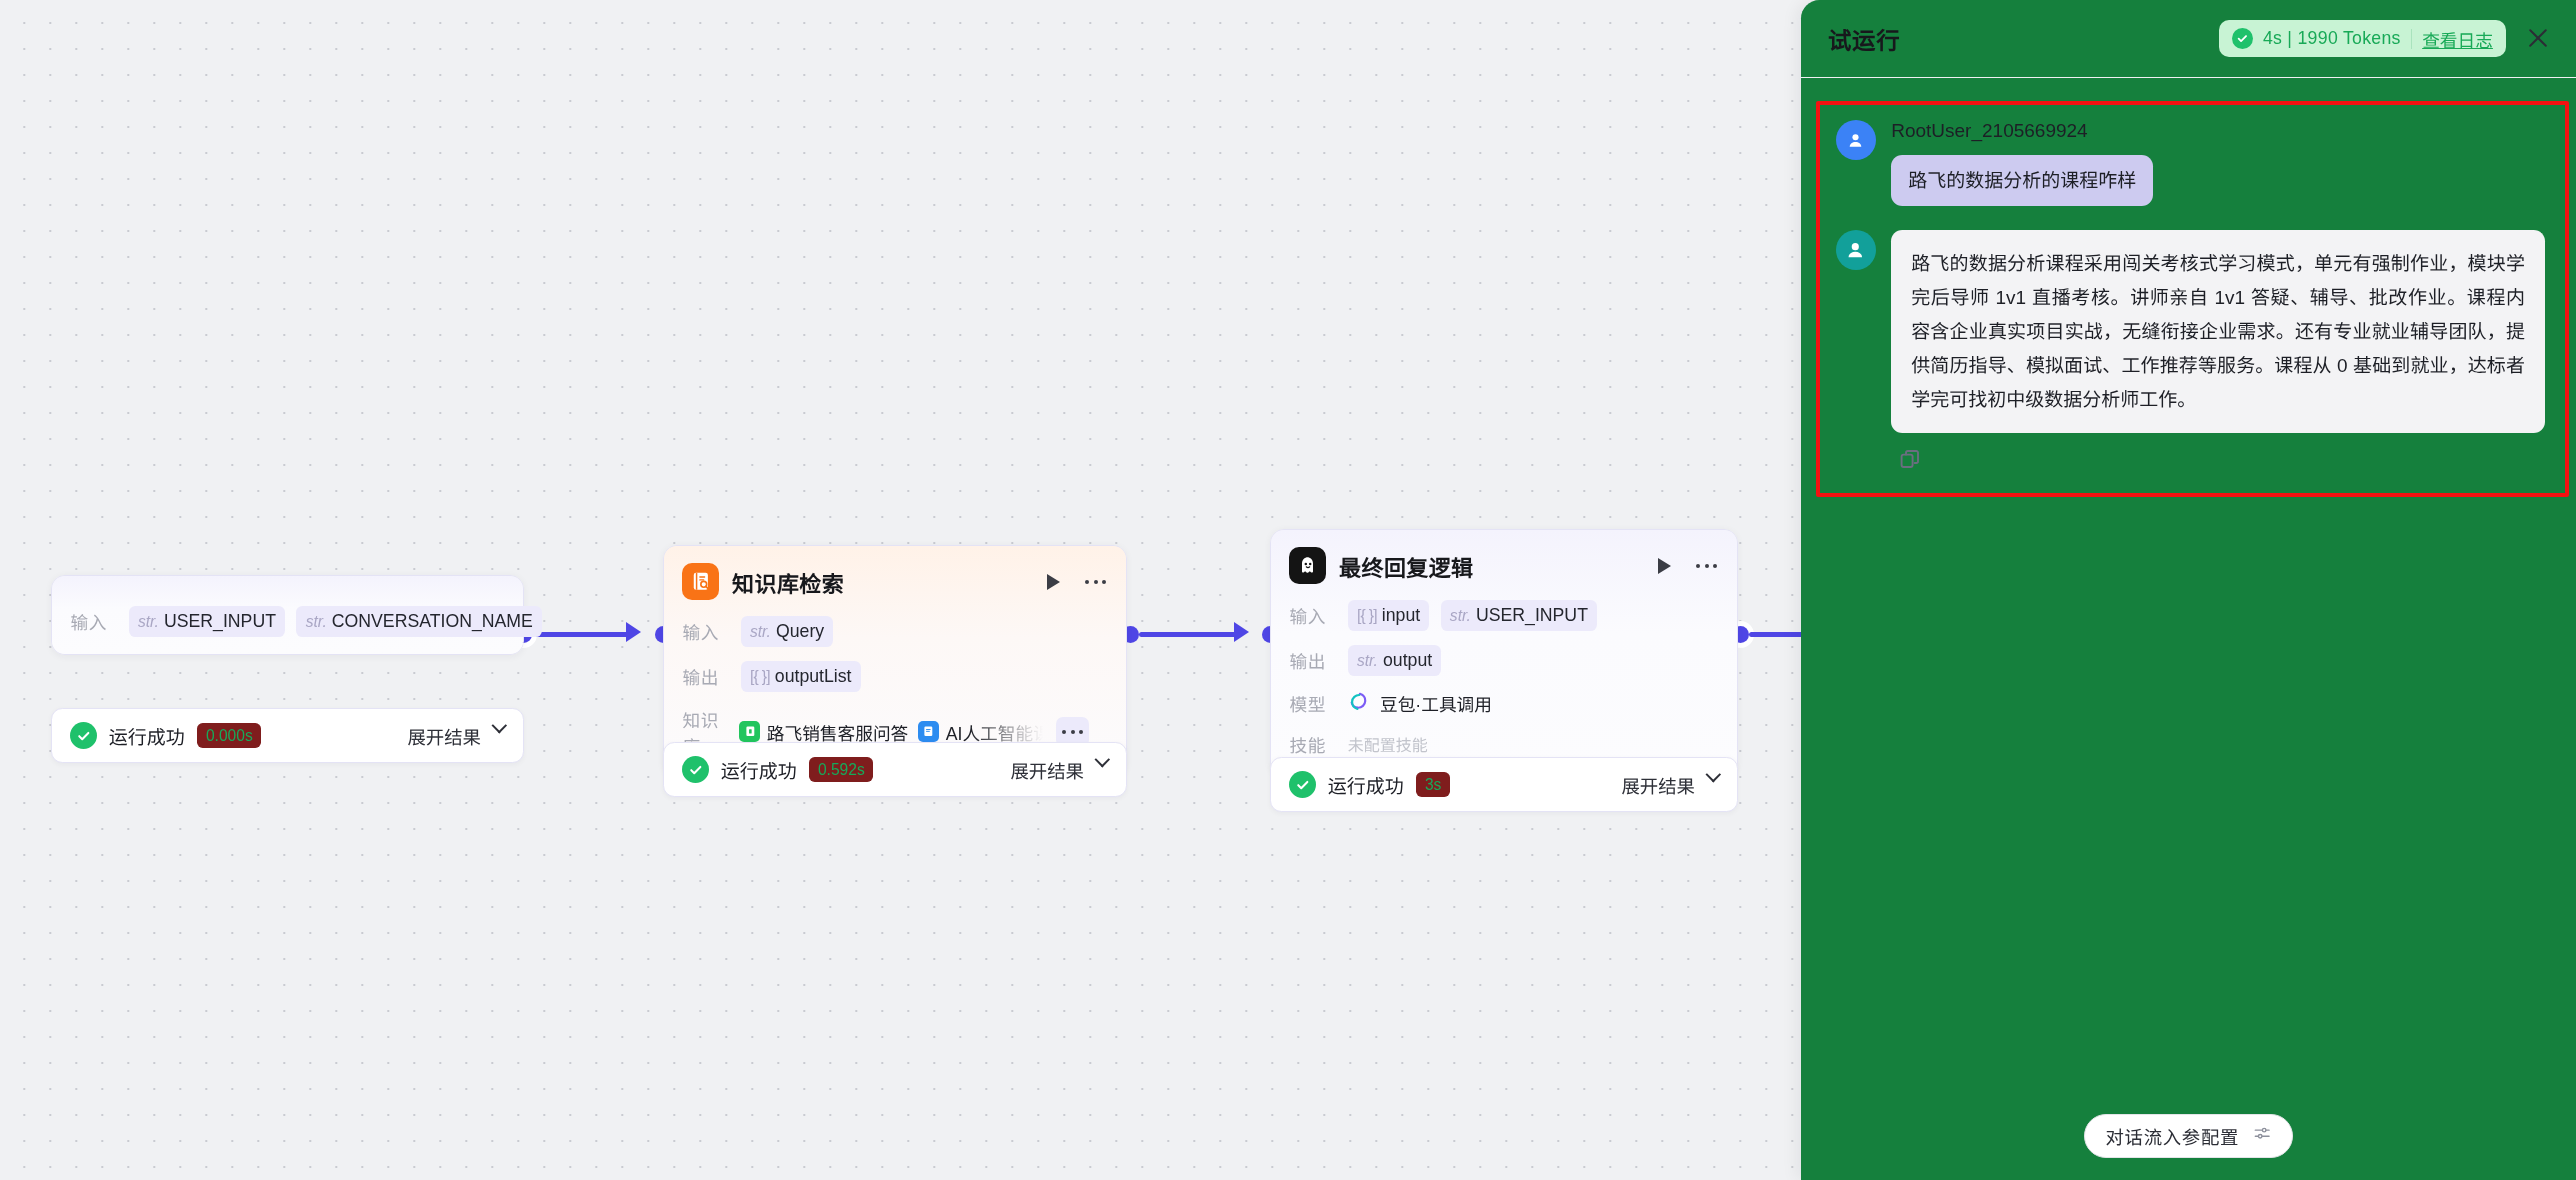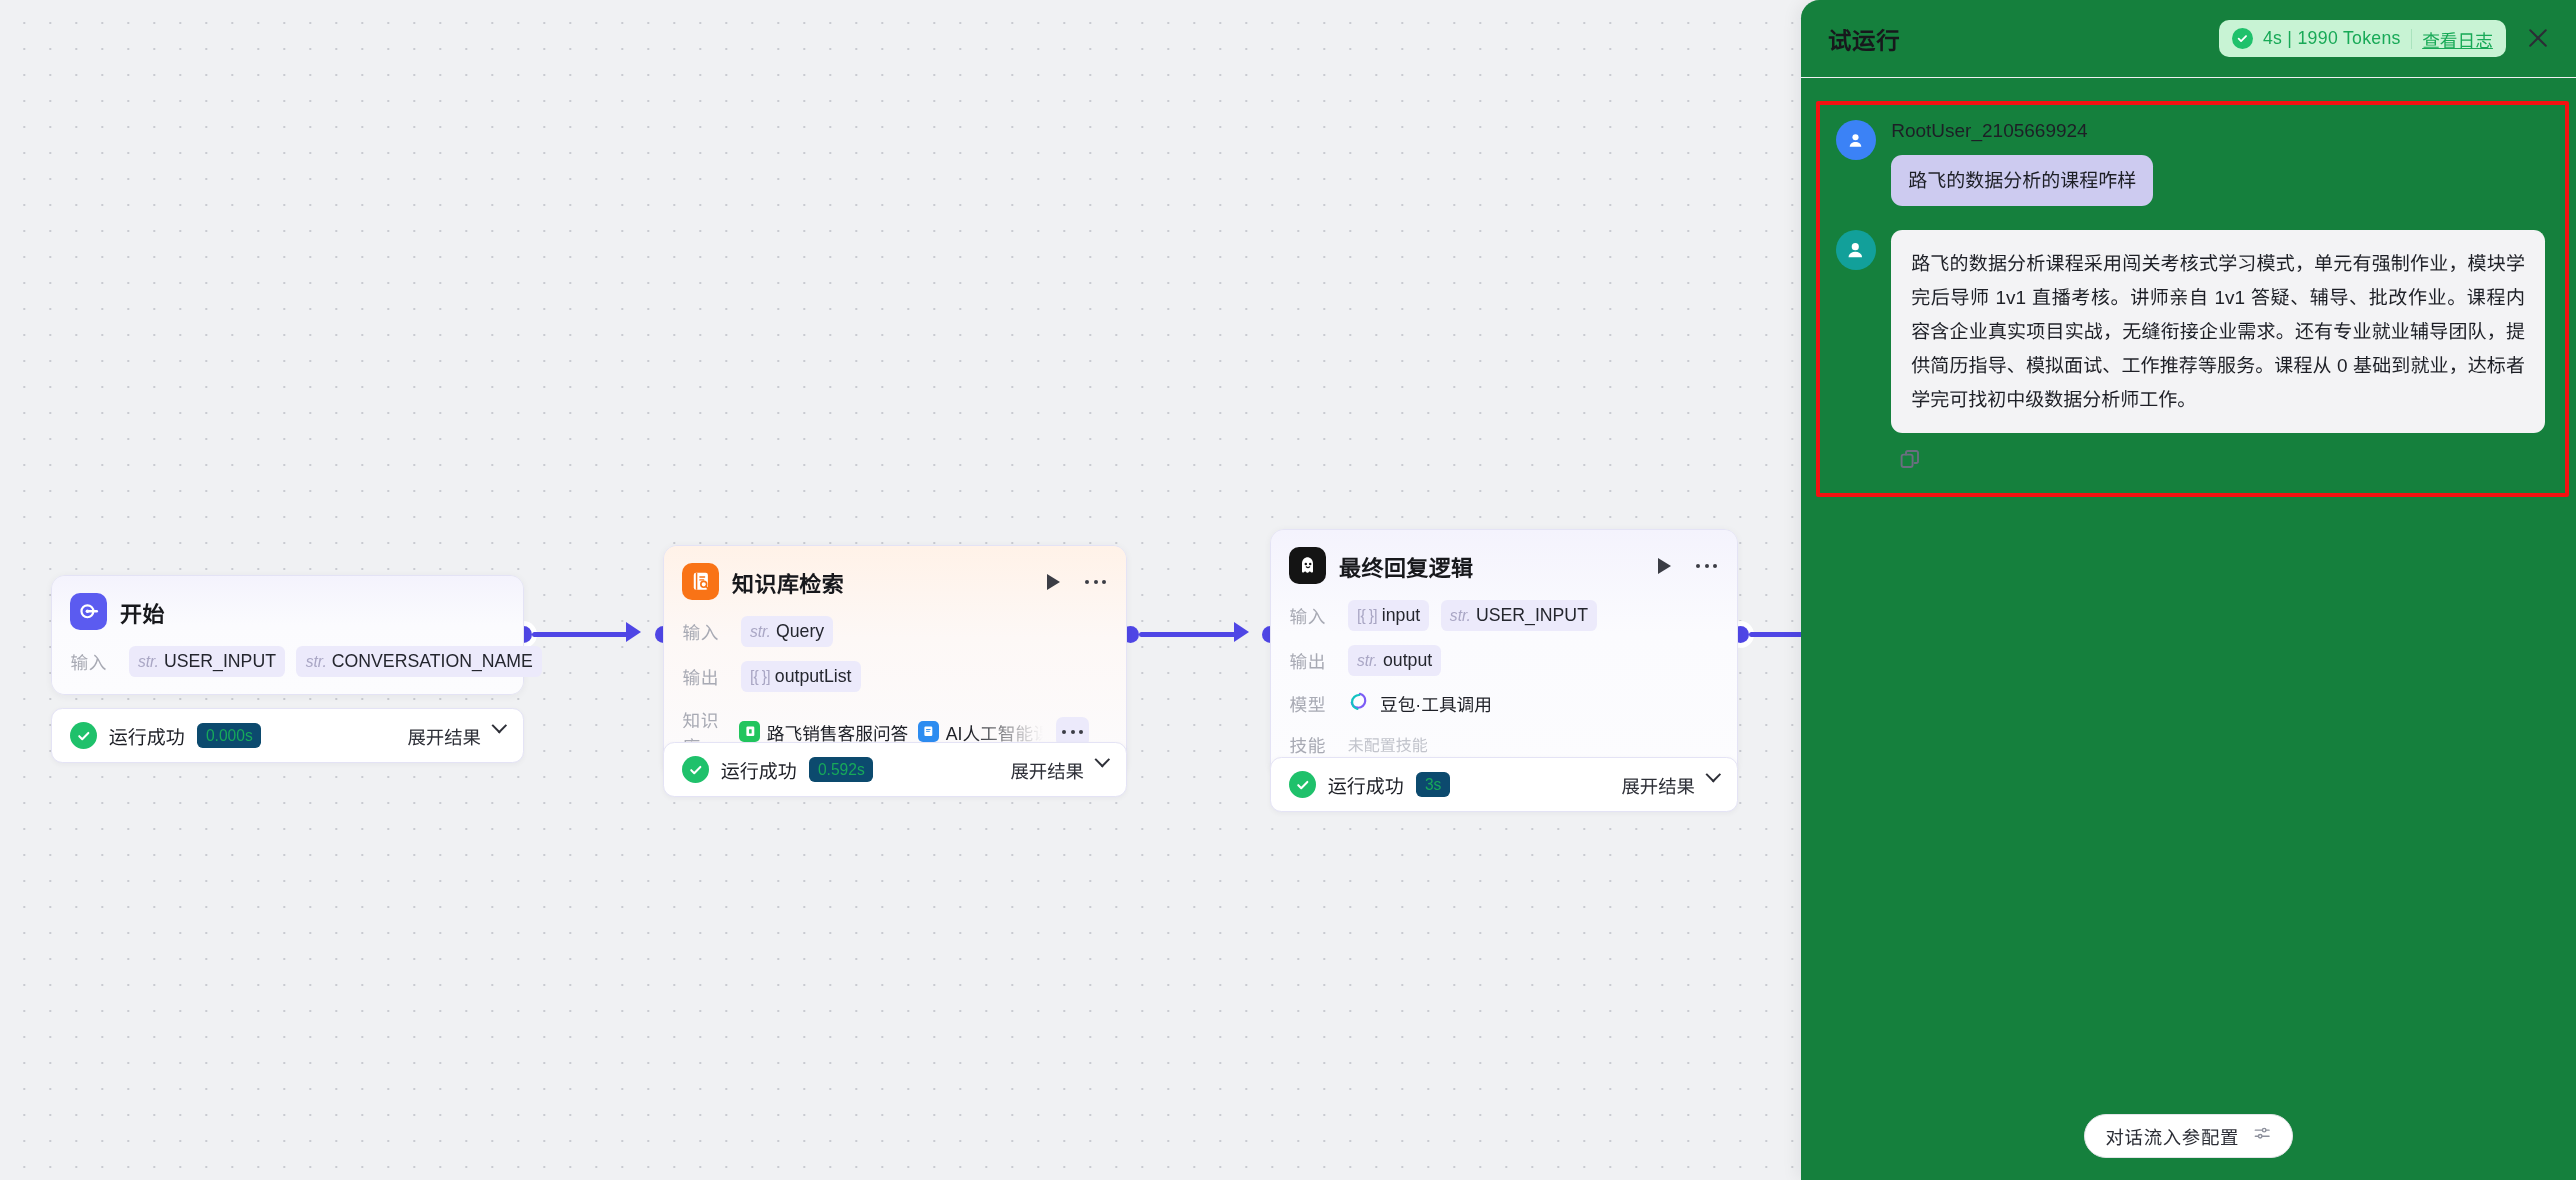--- a/index.html
+++ b/index.html
@@ -122,21 +122,21 @@
     display: flex; align-items: center;
     padding: 0 18.4px;
     box-shadow: 0 1.4px 5.7px rgba(30,30,60,.04);
   }
   .check {
     width: 27px; height: 27px; border-radius: 50%; background: #1fc16b;
     display: flex; align-items: center; justify-content: center; flex: 0 0 auto;
   }
   .st-text { font-size: 19px; color: #1d1f26; margin-left: 11.3px; }
   .st-time {
-    margin-left: 12.7px; background: #0c4a6e; color: #17a95a;
+    margin-left: 12.7px; background: #7f1d1d; color: #17a95a;
     font-size: 15.6px; border-radius: 5.7px; padding: 3.5px 8.5px;
   }
   .st-exp {
     margin-left: auto; display: flex; align-items: flex-start; gap: 13px;
     font-size: 18.4px; color: #2e3038; cursor: pointer;
   }
   .chev {
     width: 10.6px; height: 10.6px; border-right: 2.1px solid #2e3038; border-bottom: 2.1px solid #2e3038;
     transform: rotate(45deg) translate(-2.1px,-2.1px);
   }
@@ -245,30 +245,20 @@
     <div class="edge-dot" style="left:1122px; top:626px;"></div>
     <div class="edge-line" style="left:1139px; top:632px; width:99px;"></div>
     <div class="edge-arrow" style="left:1234px; top:622px;"></div>
     <div class="edge-dot" style="left:1262px; top:626px;"></div>
 
     <div class="edge-dot ring" style="left:1732px; top:626px;"></div>
     <div class="edge-line" style="left:1749px; top:632px; width:85px;"></div>
 
     <div class="node" style="left:51px; top:575px; width:473px;">
       <div class="node-body">
-        <div class="node-head">
-          <div class="node-icon purple">
-            <svg width="22.6" height="22.6" viewBox="0 0 24 24" fill="none">
-              <circle cx="10" cy="12" r="6.3" stroke="#fff" stroke-width="2.3"></circle>
-              <path d="M10 12h10" stroke="#fff" stroke-width="2.6" stroke-linecap="round"></path>
-              <circle cx="10" cy="12" r="1.9" fill="#fff"></circle>
-            </svg>
-          </div>
-          <div class="node-title">开始</div>
-        </div>
         <div class="nrow">
           <div class="nlabel">输入</div>
           <div class="chip">
             <span class="ty">str.</span>
             <span>USER_INPUT</span>
           </div>
           <div class="chip">
             <span class="ty">str.</span>
             <span>CONVERSATION_NAME</span>
           </div>

